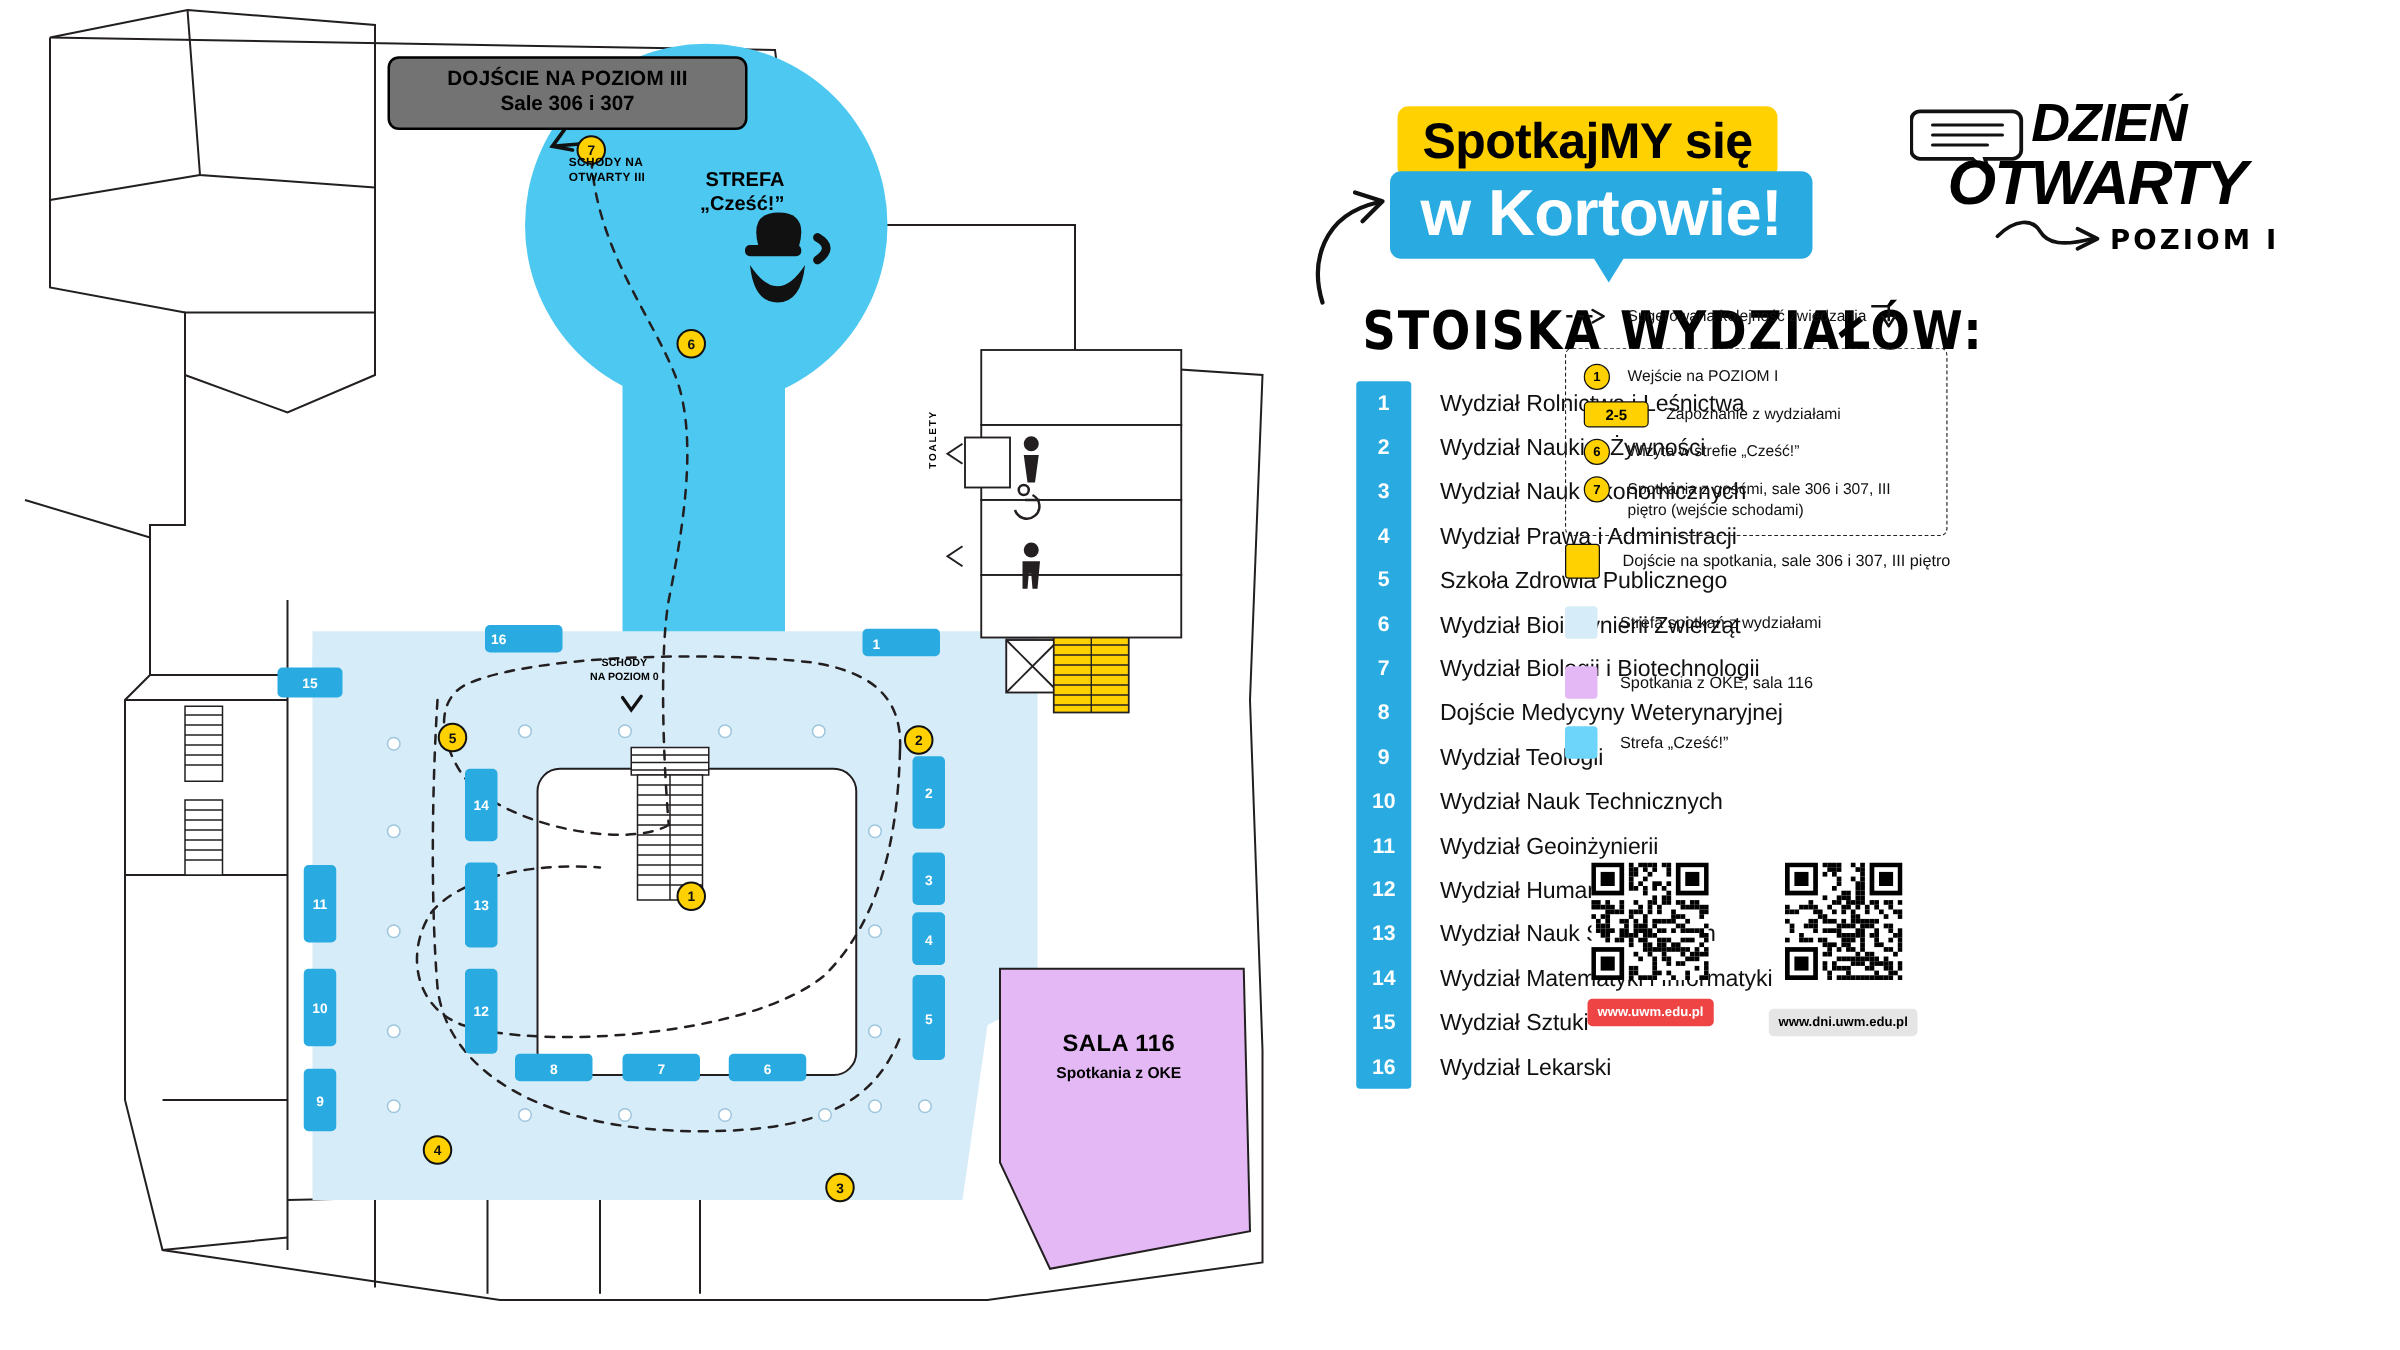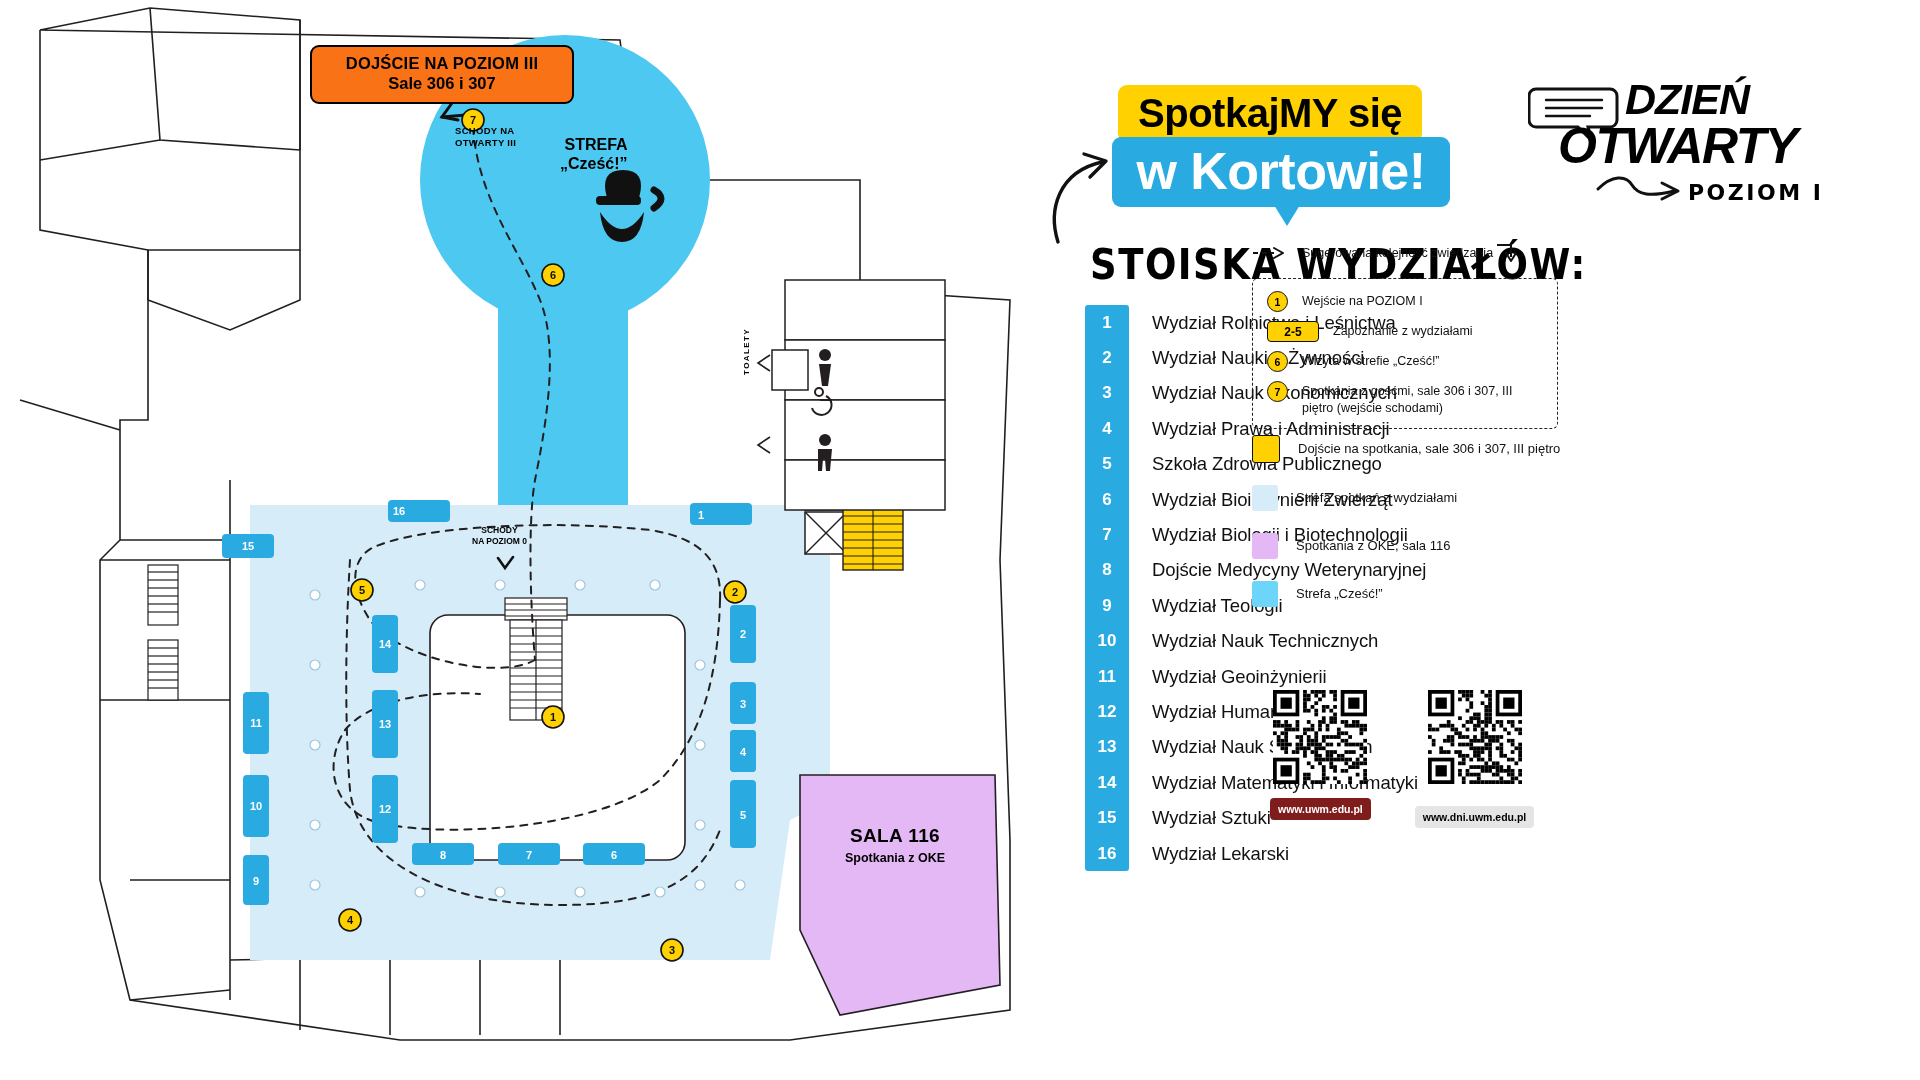--- a/index.html
+++ b/index.html
@@ -10,22 +10,22 @@
   }
   #root{position:absolute;inset:0;}
 
   
   .map-layer{position:absolute;left:0;top:0;width:1030px;height:1080px;}
   .map-layer svg{display:block;}
 
   
   .callout{
     position:absolute;left:310px;top:45px;width:260px;
-    background:#f97316;border:2.5px solid #000;border-radius:9px;
-    padding:7px 0 8px;text-align:center;z-index:30;
+    background:#737373;border:2.5px solid #000;border-radius:9px;
+    padding:7px 12px 8px;text-align:center;z-index:30;
   }
   .callout .l1{font-size:16.5px;font-weight:bold;letter-spacing:.2px;color:#000;line-height:1.15;}
   .callout .l2{font-size:16.5px;font-weight:bold;color:#000;line-height:1.25;}
 
   .strefa-label{
     position:absolute;left:560px;top:135px;z-index:30;text-align:right;
     font-size:16px;font-weight:bold;line-height:1.2;color:#000;
   }
   .schody3{
     position:absolute;left:455px;top:125px;z-index:30;
@@ -130,21 +130,21 @@
   .ck-sw{width:26px;height:26px;border:1.6px solid #111;border-radius:3px;flex:none;}
   .ck-sw.plain{border:none;}
   .ck-txt{margin-left:18px;font-size:13px;color:#111;line-height:1.32;}
 
   
   .qrs{position:absolute;left:240px;top:690px;}
   .qr-wrap{display:inline-block;text-align:center;margin-right:44px;vertical-align:top;}
   .qr{width:94px;height:94px;}
   .url{
     margin-top:10px;display:block;border-radius:4px;padding:5px 8px;
-    font-size:10.5px;font-weight:bold;color:#fff;background:#7f1d1d;white-space:nowrap;
+    font-size:10.5px;font-weight:bold;color:#fff;background:#ef4444;white-space:nowrap;
   }
   .url.y{background:#e5e5e5;color:#000;margin-top:18px;}
 </style>
 </head>
 <body>
 
 <div id="root">
 
   <div class="map-layer">
     <svg width="1030" height="1080" viewBox="0 0 1030 1080" xmlns="http://www.w3.org/2000/svg">

